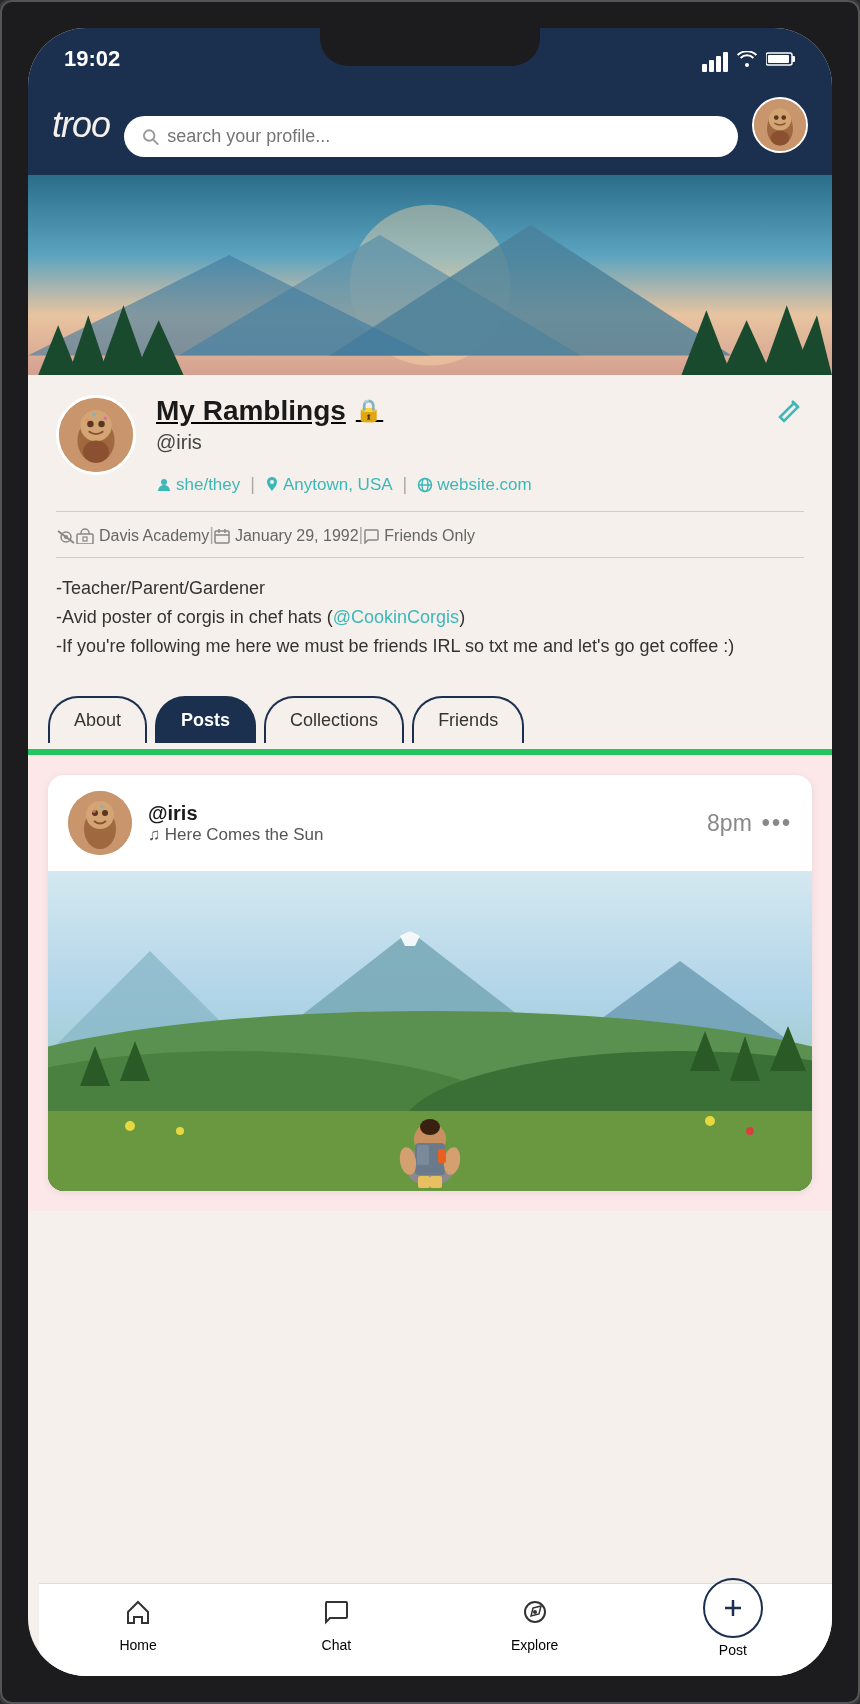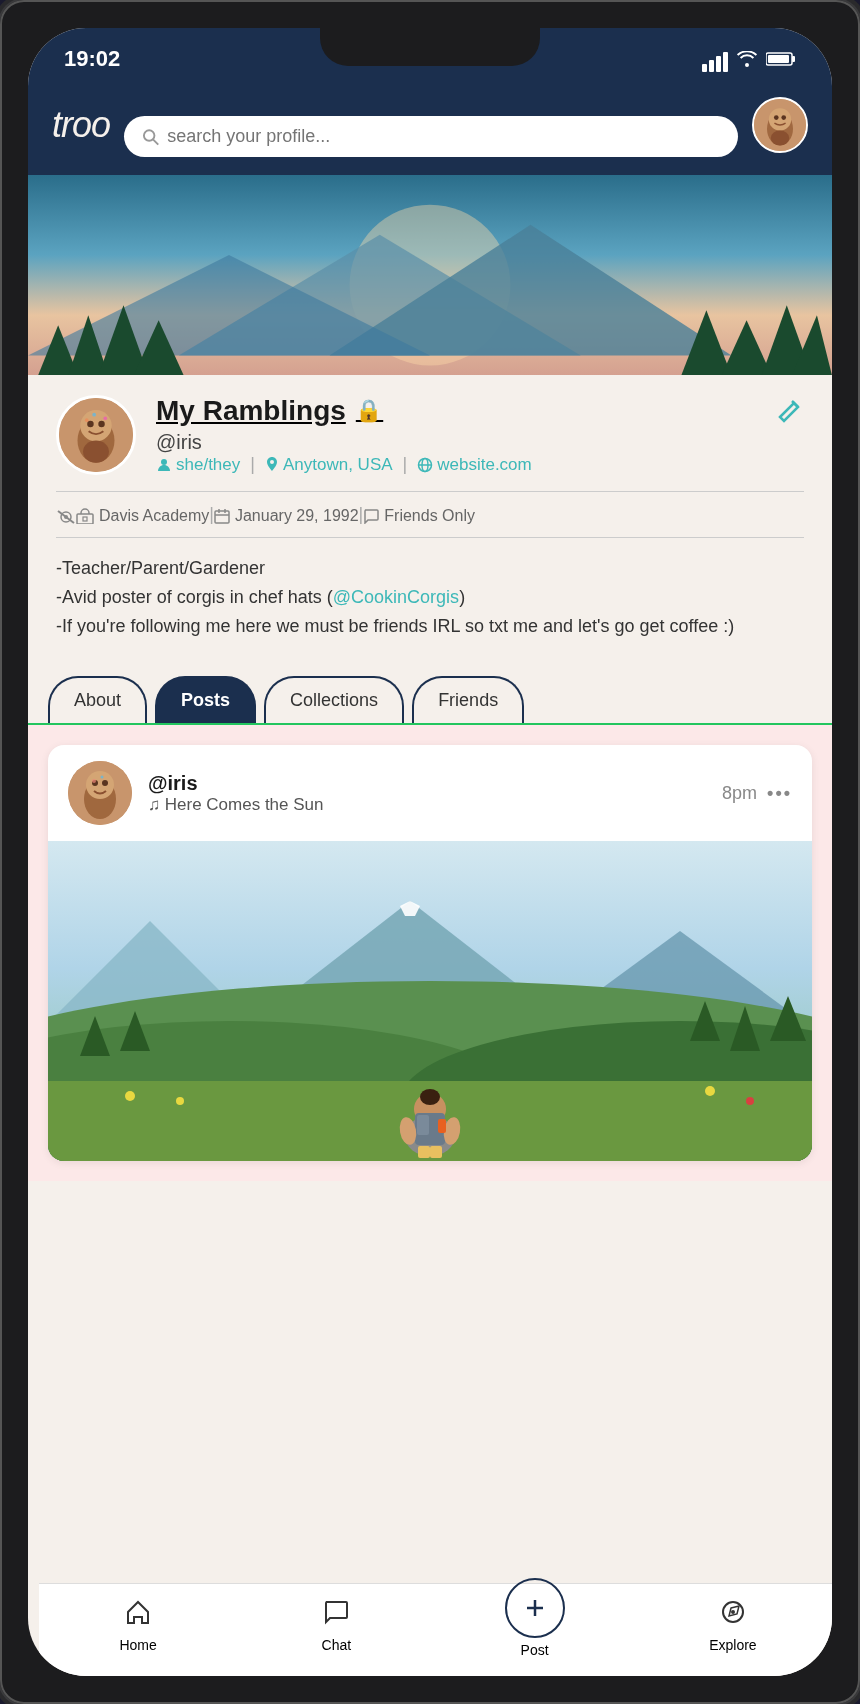--- a/index.html
+++ b/index.html
@@ -8,21 +8,21 @@
       display: flex;
       justify-content: center;
       align-items: center;
       min-height: 100vh;
       font-family: -apple-system, BlinkMacSystemFont, 'Segoe UI', sans-serif;
     }
     .phone-frame {
       width: 860px;
       height: 1704px;
       background: #1c1c1e;
-      border-radius: 24px;
+      border-radius: 12px;
       position: relative;
       overflow: hidden;
       box-shadow: 0 0 0 2px #3a3a3c, 0 0 0 6px #2a2a2c, inset 0 0 0 2px #555;
     }
     .phone-screen {
       position: absolute;
       top: 28px;
       left: 28px;
       right: 28px;
       bottom: 28px;
@@ -172,21 +172,21 @@
     }
     .username {
       color: #444;
       font-size: 20px;
       margin-top: 4px;
     }
     .profile-meta {
       display: flex;
       align-items: center;
       gap: 10px;
-      margin-top: 0;
+      margin-top: 20px;
       flex-wrap: wrap;
     }
     .meta-item {
       display: flex;
       align-items: center;
       gap: 4px;
       font-size: 17px;
       color: #3db8b8;
     }
     .meta-sep {
@@ -216,23 +216,23 @@
       line-height: 1.6;
       margin-top: 16px;
     }
     .bio-link {
       color: #3db8b8;
     }
     
     .tabs {
       display: flex;
       background: #f5f0eb;
-      padding: 16px 20px 0;
+      padding: 16px 20px 6px;
       gap: 8px;
-      border-bottom: 2px solid #22c55e;
+      border-bottom: 6px solid #22c55e;
     }
     .tab {
       padding: 12px 24px;
       border-radius: 30px 30px 0 0;
       font-size: 18px;
       font-weight: 500;
       cursor: pointer;
       border: 2px solid #1b2f4e;
       border-bottom: none;
       background: #f5f0eb;
@@ -282,21 +282,21 @@
       color: #555;
       display: flex;
       align-items: center;
       gap: 4px;
     }
     .post-time-menu {
       display: flex;
       align-items: center;
       gap: 10px;
       color: #888;
-      font-size: 18px;
+      font-size: 23px;
     }
     .post-image {
       width: 100%;
       height: 320px;
       background: linear-gradient(180deg, #87ceeb 0%, #98d4a3 30%, #5a8a4a 60%, #3d6b35 100%);
       position: relative;
       overflow: hidden;
     }
     
     .bottom-nav {
@@ -664,36 +664,36 @@
           <span class="nav-label">Home</span>
         </div>
         <div class="nav-item">
           <span class="nav-icon">
             <svg width="28" height="28" viewBox="0 0 28 28">
                 <path d="M4 4h20a1 1 0 011 1v14a1 1 0 01-1 1H8l-4 4V5a1 1 0 011-1z" fill="none" stroke="#333" stroke-width="2"></path>
               </svg>
           </span>
           <span class="nav-label">Chat</span>
         </div>
-        <div class="nav-item" style="justify-content:center;">
-          <div class="nav-post-btn">
-            <svg width="28" height="28" viewBox="0 0 28 28">
-                <line x1="14" y1="6" x2="14" y2="22" stroke="#1b2f4e" stroke-width="2.5"></line>
-                <line x1="6" y1="14" x2="22" y2="14" stroke="#1b2f4e" stroke-width="2.5"></line>
-              </svg>
-          </div>
-          <span class="nav-label">Post</span>
-        </div>
         <div class="nav-item">
           <span class="nav-icon">
             <svg width="28" height="28" viewBox="0 0 28 28">
                 <circle cx="14" cy="14" r="10" fill="none" stroke="#333" stroke-width="2"></circle>
                 <polygon points="12,10 20,8 18,16 10,18" fill="none" stroke="#333" stroke-width="1.5"></polygon>
                 <circle cx="14" cy="14" r="2" fill="#333"></circle>
               </svg>
           </span>
           <span class="nav-label">Explore</span>
         </div>
+        <div class="nav-item" style="justify-content:center;">
+          <div class="nav-post-btn">
+            <svg width="28" height="28" viewBox="0 0 28 28">
+                <line x1="14" y1="6" x2="14" y2="22" stroke="#1b2f4e" stroke-width="2.5"></line>
+                <line x1="6" y1="14" x2="22" y2="14" stroke="#1b2f4e" stroke-width="2.5"></line>
+              </svg>
+          </div>
+          <span class="nav-label">Post</span>
+        </div>
       </div>
 
     </div>
   </div>
 </div>
 
 </body></html>

